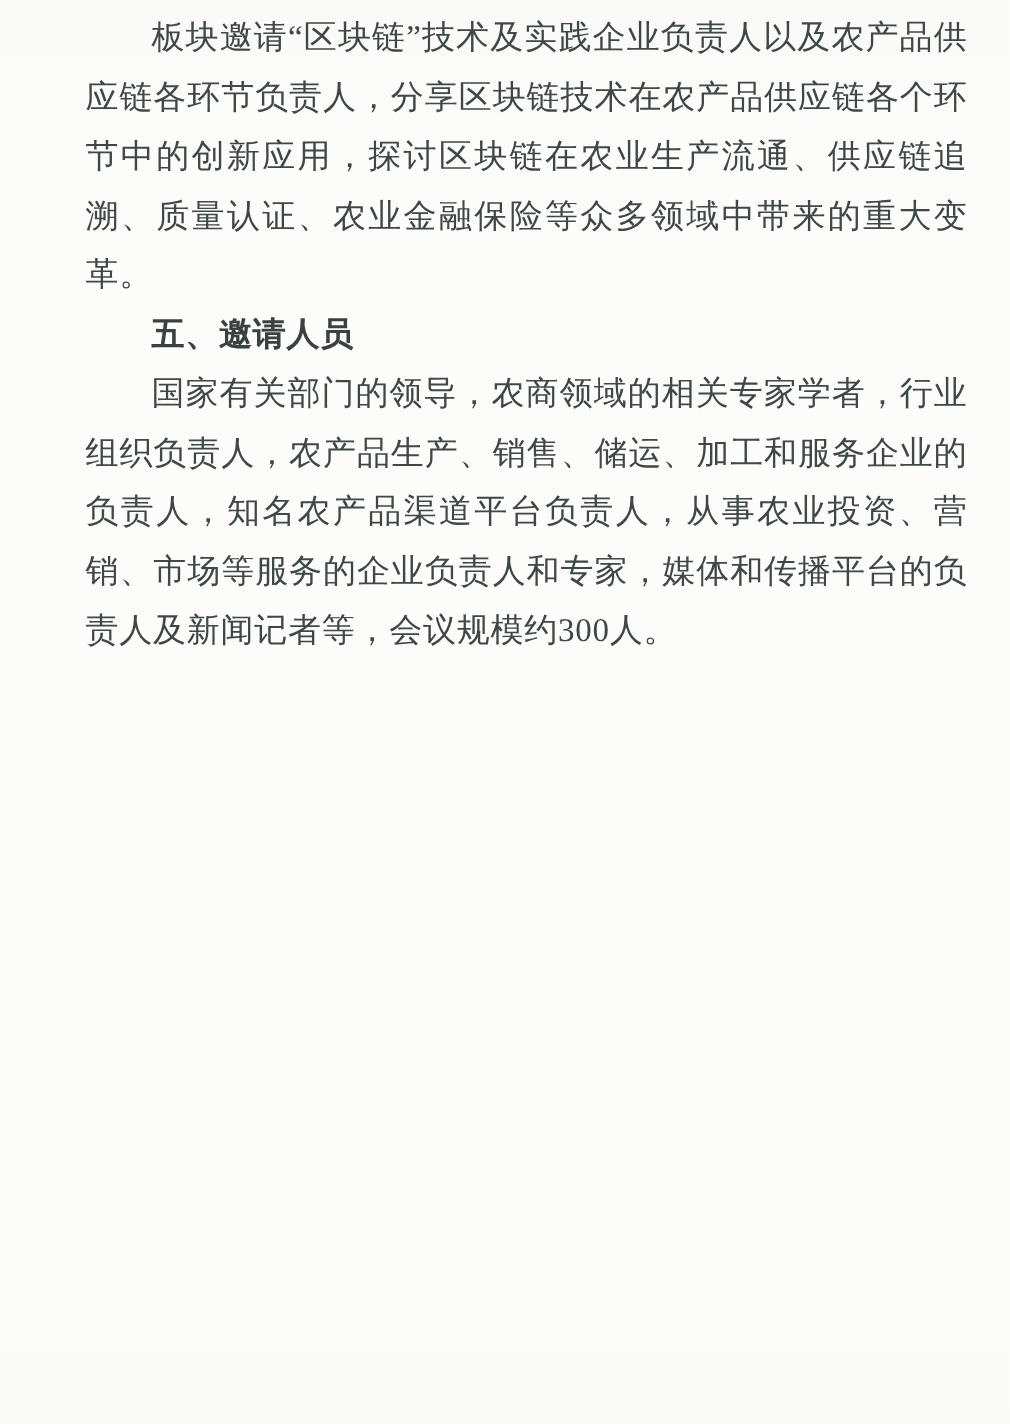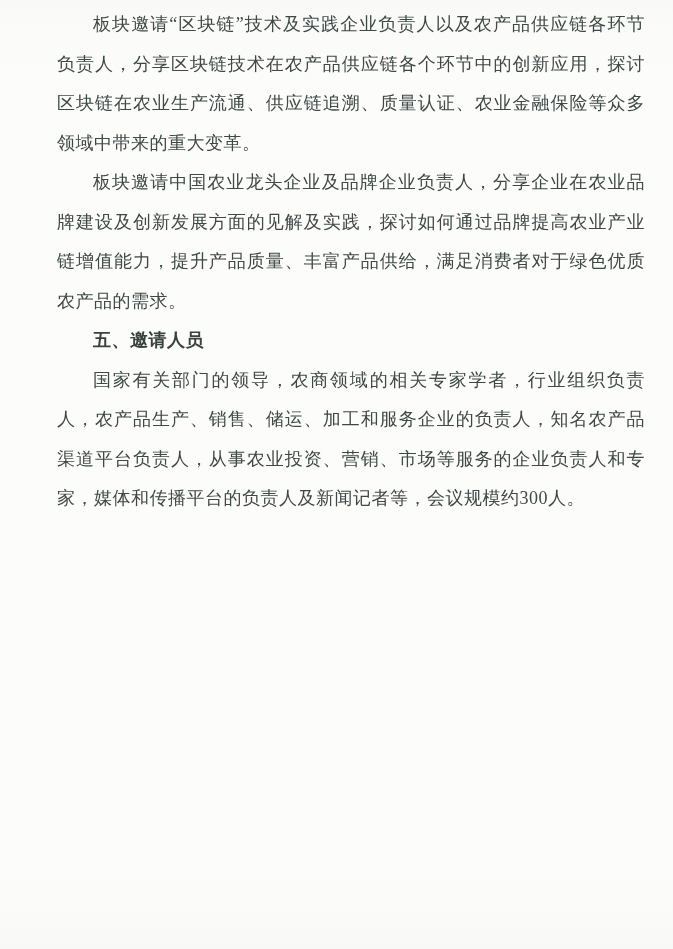--- a/index.html
+++ b/index.html
@@ -28,32 +28,31 @@
     font-size: 22px;
     line-height: 39.5px;
     text-align: justify;
     letter-spacing: 0.5px;
   }
   .content p,
   .content h3 {
     margin: 0;
     padding: 0;
     text-indent: 2em;
-    font-size: 18px;
+    font-size: 22px;
     font-weight: normal;
   }
   .content h3 {
     font-weight: bold;
     color: #39423f;
   }
 </style>
 </head>
 <body>
 
 <div class="page">
   <div class="content">
     <p class="para">板块邀请“区块链”技术及实践企业负责人以及农产品供应链各环节负责人，分享区块链技术在农产品供应链各个环节中的创新应用，探讨区块链在农业生产流通、供应链追溯、质量认证、农业金融保险等众多领域中带来的重大变革。</p>
-    <p class="para">板块邀请中国农业龙头企业及品牌企业负责人，分享企业在农业品牌建设及创新发展方面的见解及实践，探讨如何通过品牌提高农业产业链增值能力，提升产品质量、丰富产品供给，满足消费者对于绿色优质农产品的需求。</p>
     <h3 class="head">五、邀请人员</h3>
     <p class="para">国家有关部门的领导，农商领域的相关专家学者，行业组织负责人，农产品生产、销售、储运、加工和服务企业的负责人，知名农产品渠道平台负责人，从事农业投资、营销、市场等服务的企业负责人和专家，媒体和传播平台的负责人及新闻记者等，会议规模约300人。</p>
   </div>
 
 </div>
 
 </body></html>

